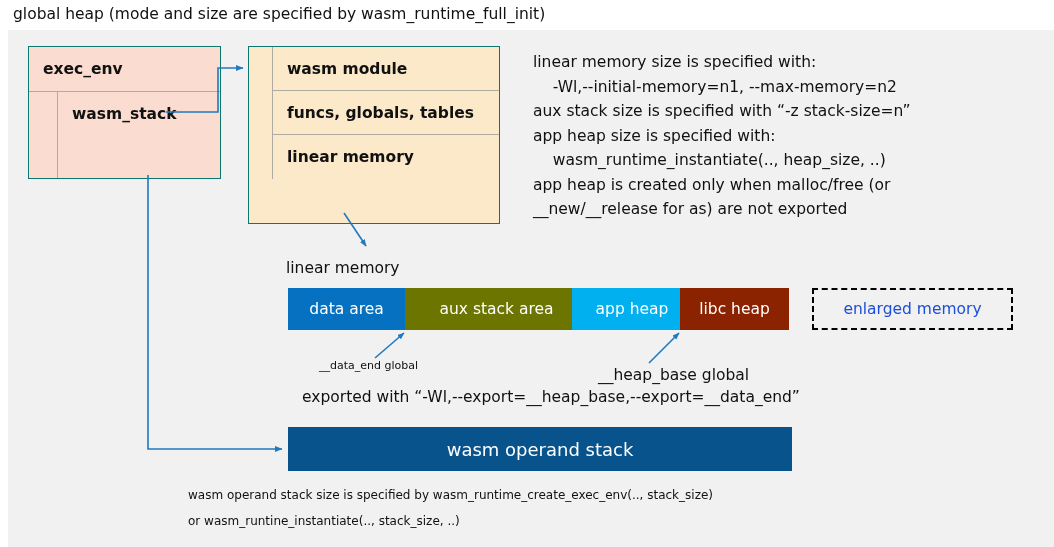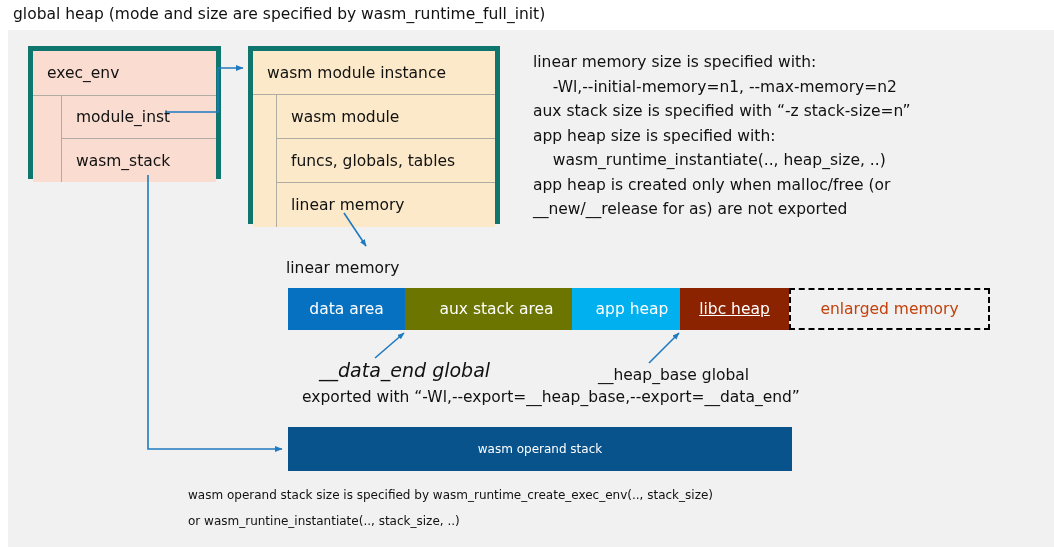--- a/index.html
+++ b/index.html
@@ -40,22 +40,23 @@
     left: 8px;
     top: 30px;
     width: 1046px;
     height: 517px;
     background: #f1f1f1;
   }
 
   
   .struct-box {
     position: absolute;
-    border: 5px solid #0f766e;
-    box-sizing: border-box;
+    border: 1px solid #0f766e;
+    box-sizing: border-box;
+    font-weight: bold;
   }
   .struct-head {
     box-sizing: border-box;
     width: 100%;
     border-bottom: 1px solid #b0aca4;
     display: flex;
     align-items: center;
     font-size: 15.5px;
     padding-left: 14px;
   }
@@ -125,29 +126,29 @@
     align-items: center;
     justify-content: center;
     color: #ffffff;
     font-size: 15.5px;
     box-sizing: border-box;
     white-space: nowrap;
   }
   .mem-seg.dashed {
     border: 2.5px dashed #000000;
     background: transparent;
-    color: #c2410c;
+    color: #1d4ed8;
+    margin-left: 23px;
   }
 
   
   #data-end-label {
     left: 319px;
     top: 359px;
-    font-size: 19px;
-    font-style: italic;
+    font-size: 11px;
   }
   #heap-base-label {
     left: 598px;
     top: 366px;
     font-size: 15.5px;
   }
   #export-note {
     left: 302px;
     top: 388px;
     font-size: 15.5px;
@@ -157,21 +158,21 @@
   #operand-stack-box {
     left: 288px;
     top: 427px;
     width: 504px;
     height: 44px;
     background: #08538c;
     display: flex;
     align-items: center;
     justify-content: center;
     color: #ffffff;
-    font-size: 12px;
+    font-size: 18px;
   }
   #operand-stack-note {
     left: 188px;
     top: 482px;
     font-size: 12px;
     line-height: 26px;
     white-space: pre;
   }
 
   
@@ -190,28 +191,26 @@
 
   <div class="abs" id="gray-panel" style="background: rgb(241, 241, 241);"></div>
 
   <div class="abs" id="page-title">global heap (mode and size are specified by wasm_runtime_full_init)</div>
 
   <div class="struct-box" id="exec-env-box" style="left:28px; top:46px; width:193px; height:133px;">
     <div class="struct-head" style="height:45px;">exec_env</div>
     <div class="struct-body" style="height:86px;">
       <div class="struct-gutter" style="width:29px;"></div>
       <div class="struct-rows">
-        <div class="struct-row" style="height:43px;">module_inst</div>
         <div class="struct-row" style="height:43px;">wasm_stack</div>
       </div>
     </div>
   </div>
 
   <div class="struct-box" id="module-instance-box" style="left:248px; top:46px; width:252px; height:178px;">
-    <div class="struct-head" style="height:44px;">wasm module instance</div>
     <div class="struct-body" style="height:132px;text-align:right;">
       <div class="struct-gutter" style="width:24px;"></div>
       <div class="struct-rows">
         <div class="struct-row" style="height:44px;">wasm module</div>
         <div class="struct-row" style="height:44px;">funcs, globals, tables</div>
         <div class="struct-row" style="height:44px;">linear memory</div>
       </div>
     </div>
   </div>
 
@@ -222,21 +221,21 @@
     wasm_runtime_instantiate(.., heap_size, ..)
 app heap is created only when malloc/free (or
 __new/__release for as) are not exported</div>
 
   <div class="abs" id="linear-memory-label">linear memory</div>
 
   <div class="abs" id="memory-bar">
     <div class="mem-seg" style="width: 117px; background: rgb(5, 113, 192);">data area</div>
     <div class="mem-seg" style="width: 167px; background: rgb(107, 117, 0); padding-left: 16px;">aux stack area</div>
     <div class="mem-seg" style="width: 108px; background: rgb(0, 176, 239); padding-left: 12px;">app heap</div>
-    <div class="mem-seg" style="width: 109px; background: rgb(139, 34, 0); text-decoration: underline;">libc heap</div>
+    <div class="mem-seg" style="width: 109px; background: rgb(139, 34, 0);">libc heap</div>
     <div class="mem-seg dashed" style="width: 201px;">enlarged memory</div>
   </div>
 
   <div class="abs" id="data-end-label">__data_end global</div>
   <div class="abs" id="heap-base-label">__heap_base global</div>
   <div class="abs" id="export-note">exported with “-Wl,--export=__heap_base,--export=__data_end”</div>
 
   <div class="abs" id="operand-stack-box" style="background: rgb(8, 83, 140);">wasm operand stack</div>
   <div class="abs" id="operand-stack-note">wasm operand stack size is specified by wasm_runtime_create_exec_env(.., stack_size)
 or wasm_runtine_instantiate(.., stack_size, ..)</div>

